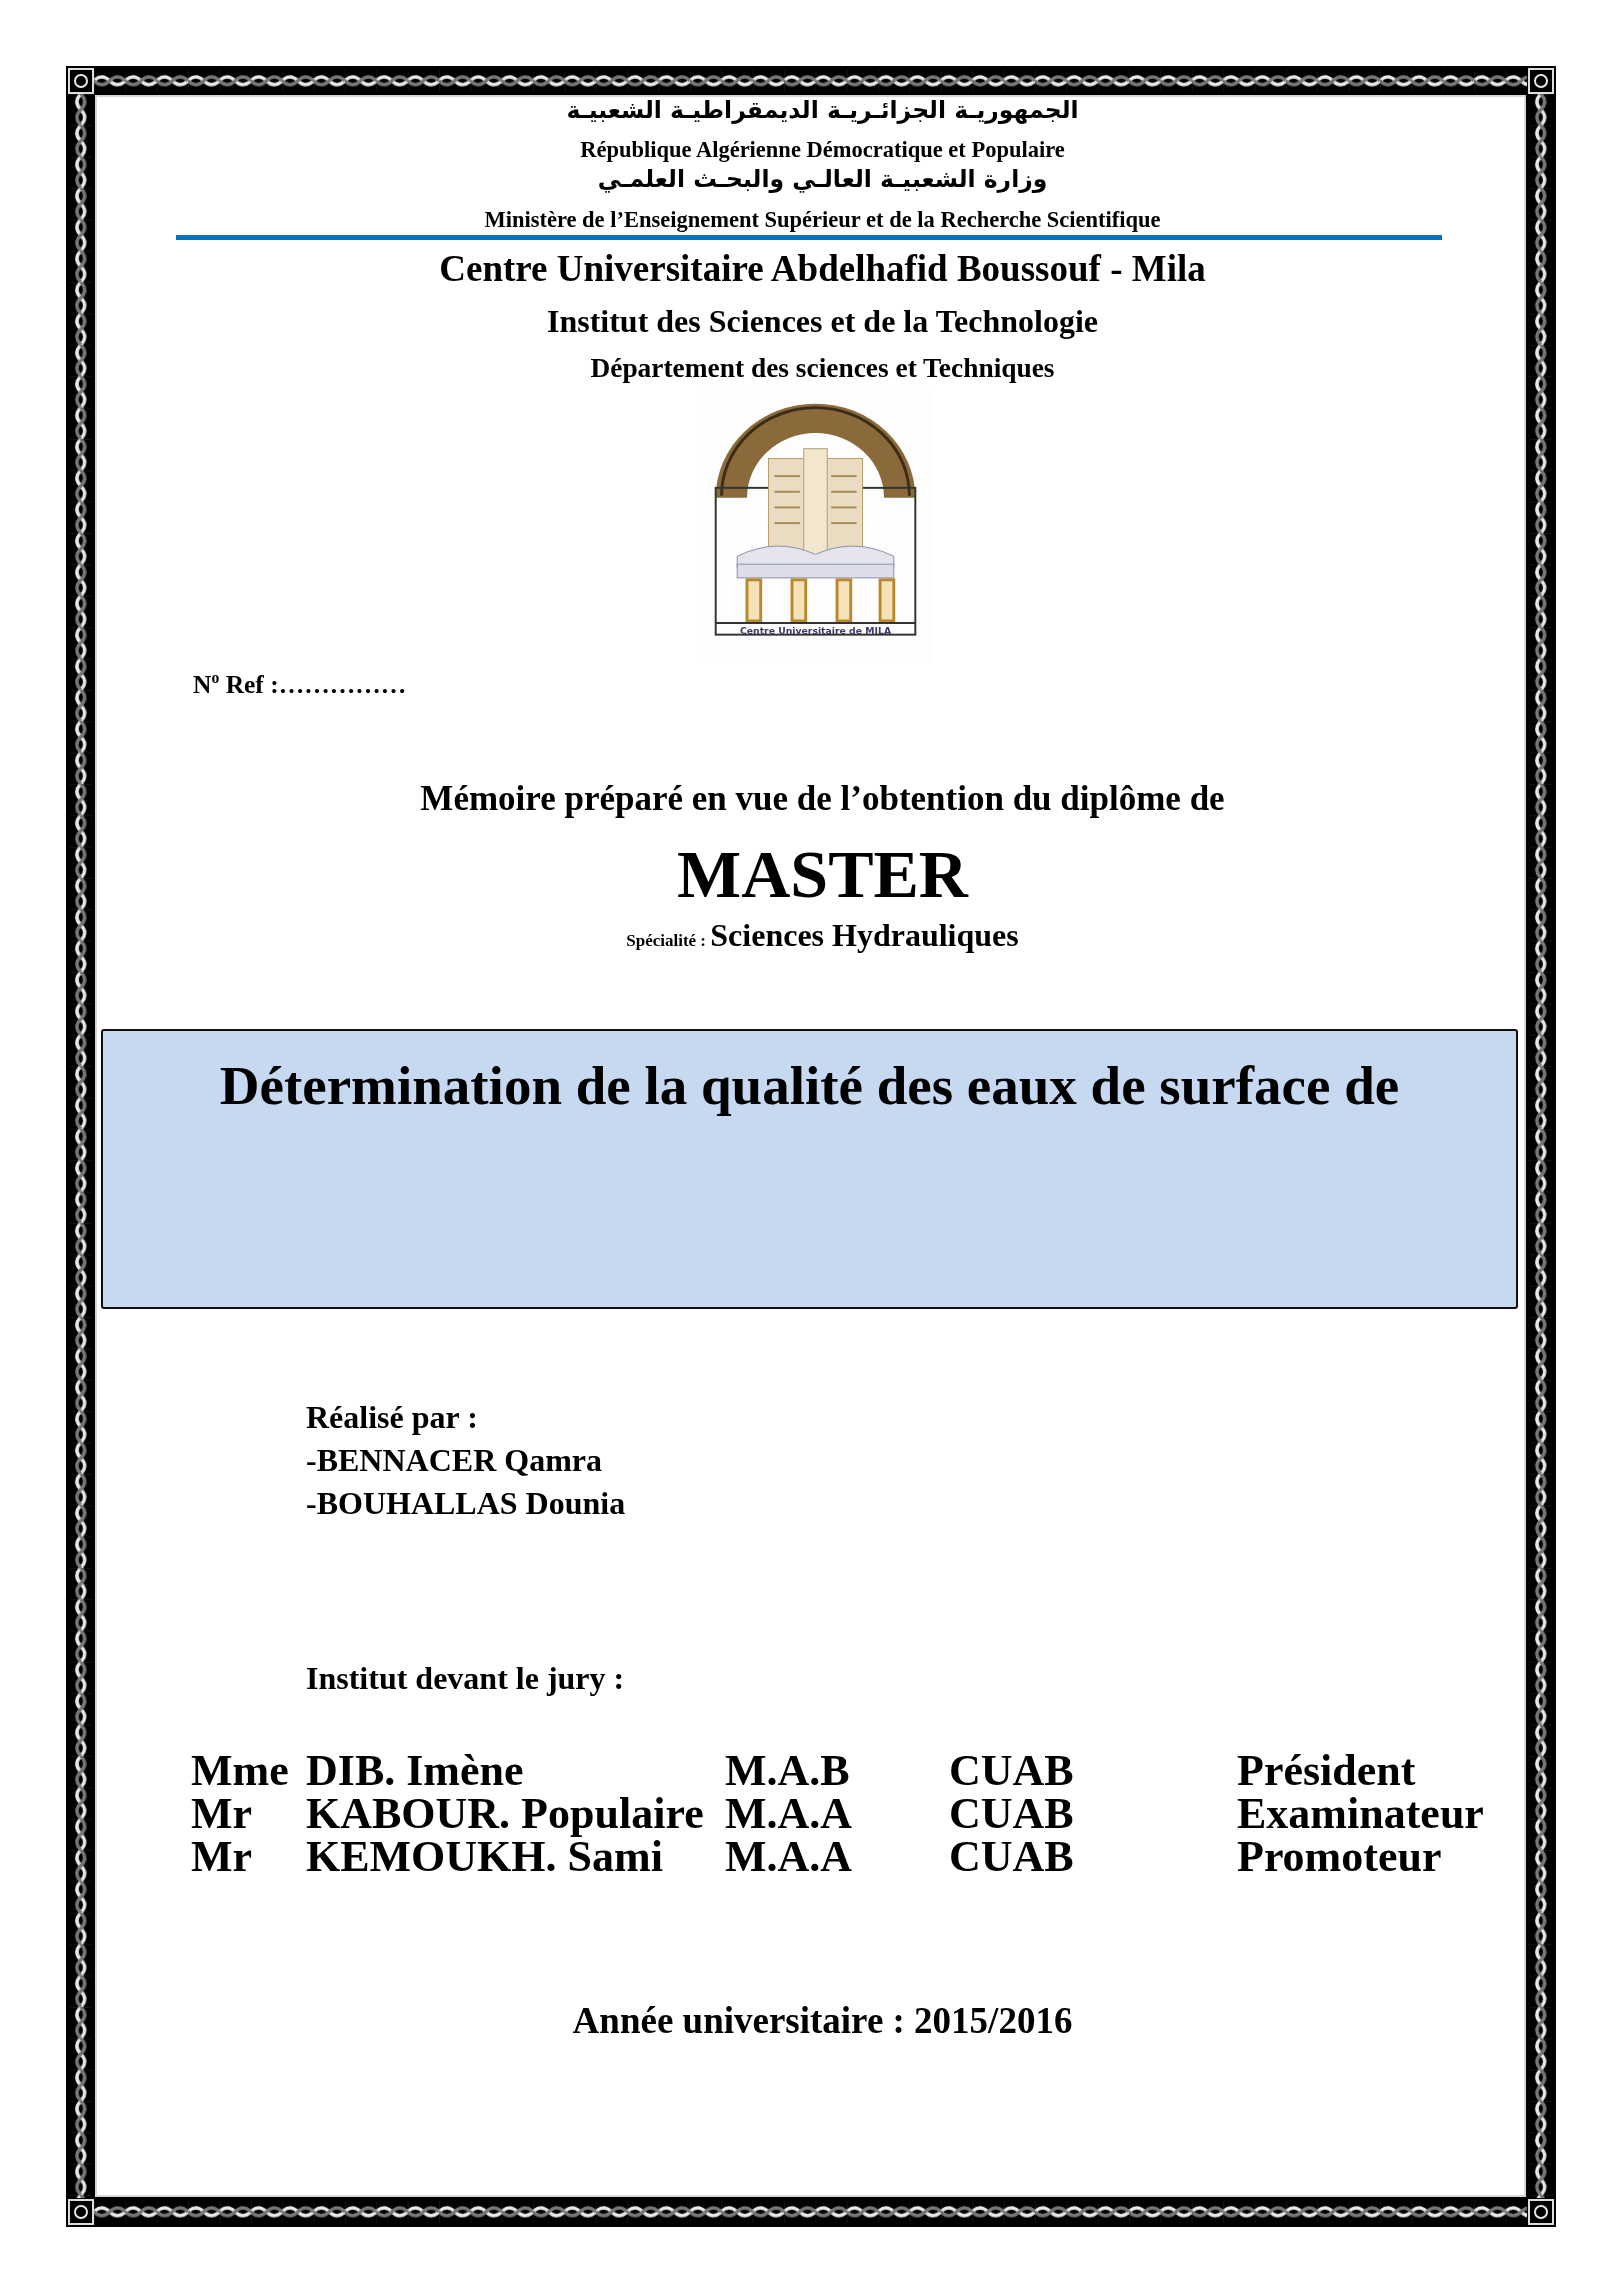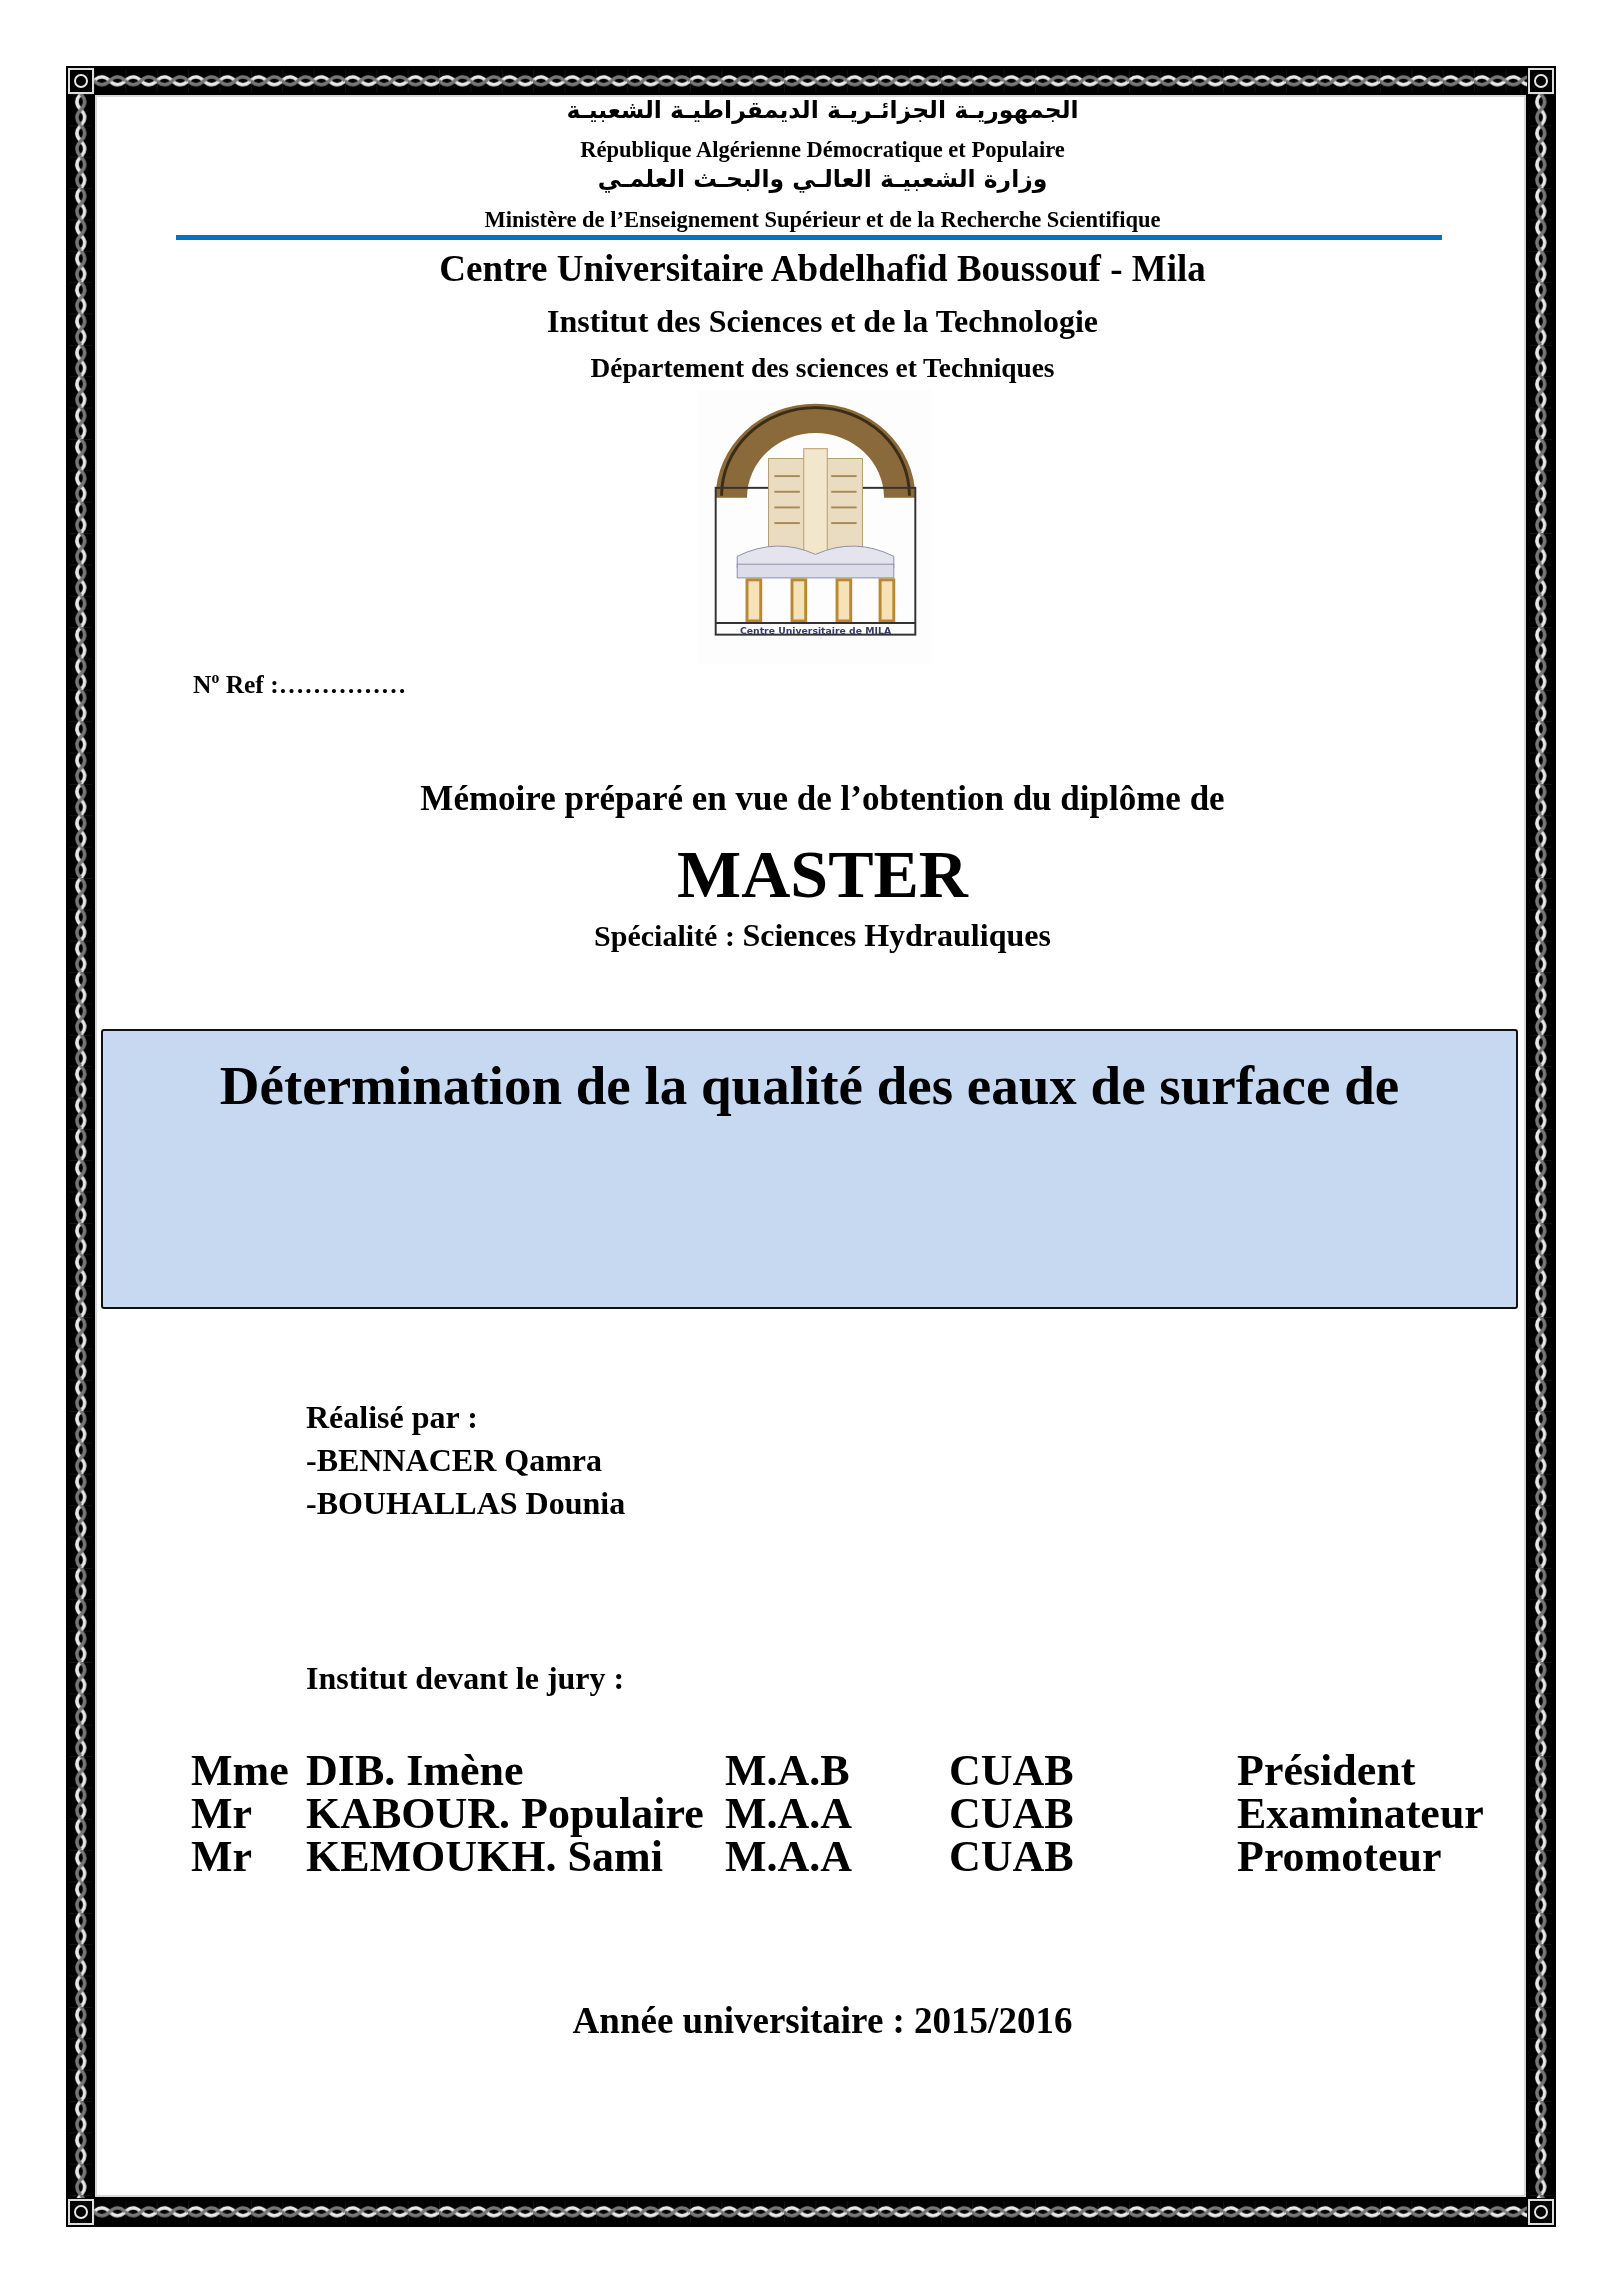--- a/index.html
+++ b/index.html
@@ -35,21 +35,21 @@
 
   
   .logo { left: 698px; top: 390px; width: 235px; height: 274px; }
 
   .ref { left: 193px; top: 669px; font-size: 25.5px; }
   .ref sup { font-size: 15.7px; }
 
   .mem { top: 779px; font-size: 35px; }
   .master { top: 835px; font-size: 68px; }
   .spec { top: 917px; font-size: 32px; }
-  .spec .small { font-size: 30px; }
+  .spec .small { font-size: 17px; }
 
   
   .title-box { left: 101px; top: 1029px; width: 1417px; height: 280px; box-sizing: border-box;
                background: #c6d9f0; border: 2.9px solid #111; border-radius: 3px; }
   .title-text { position: absolute; left: 0; top: 21.6px; width: 100%; text-align: center;
                 font-size: 55px; line-height: 65px; font-weight: bold; }
 
   
   .authors { left: 306px; top: 1396px; font-size: 32px; line-height: 43px; }
 

